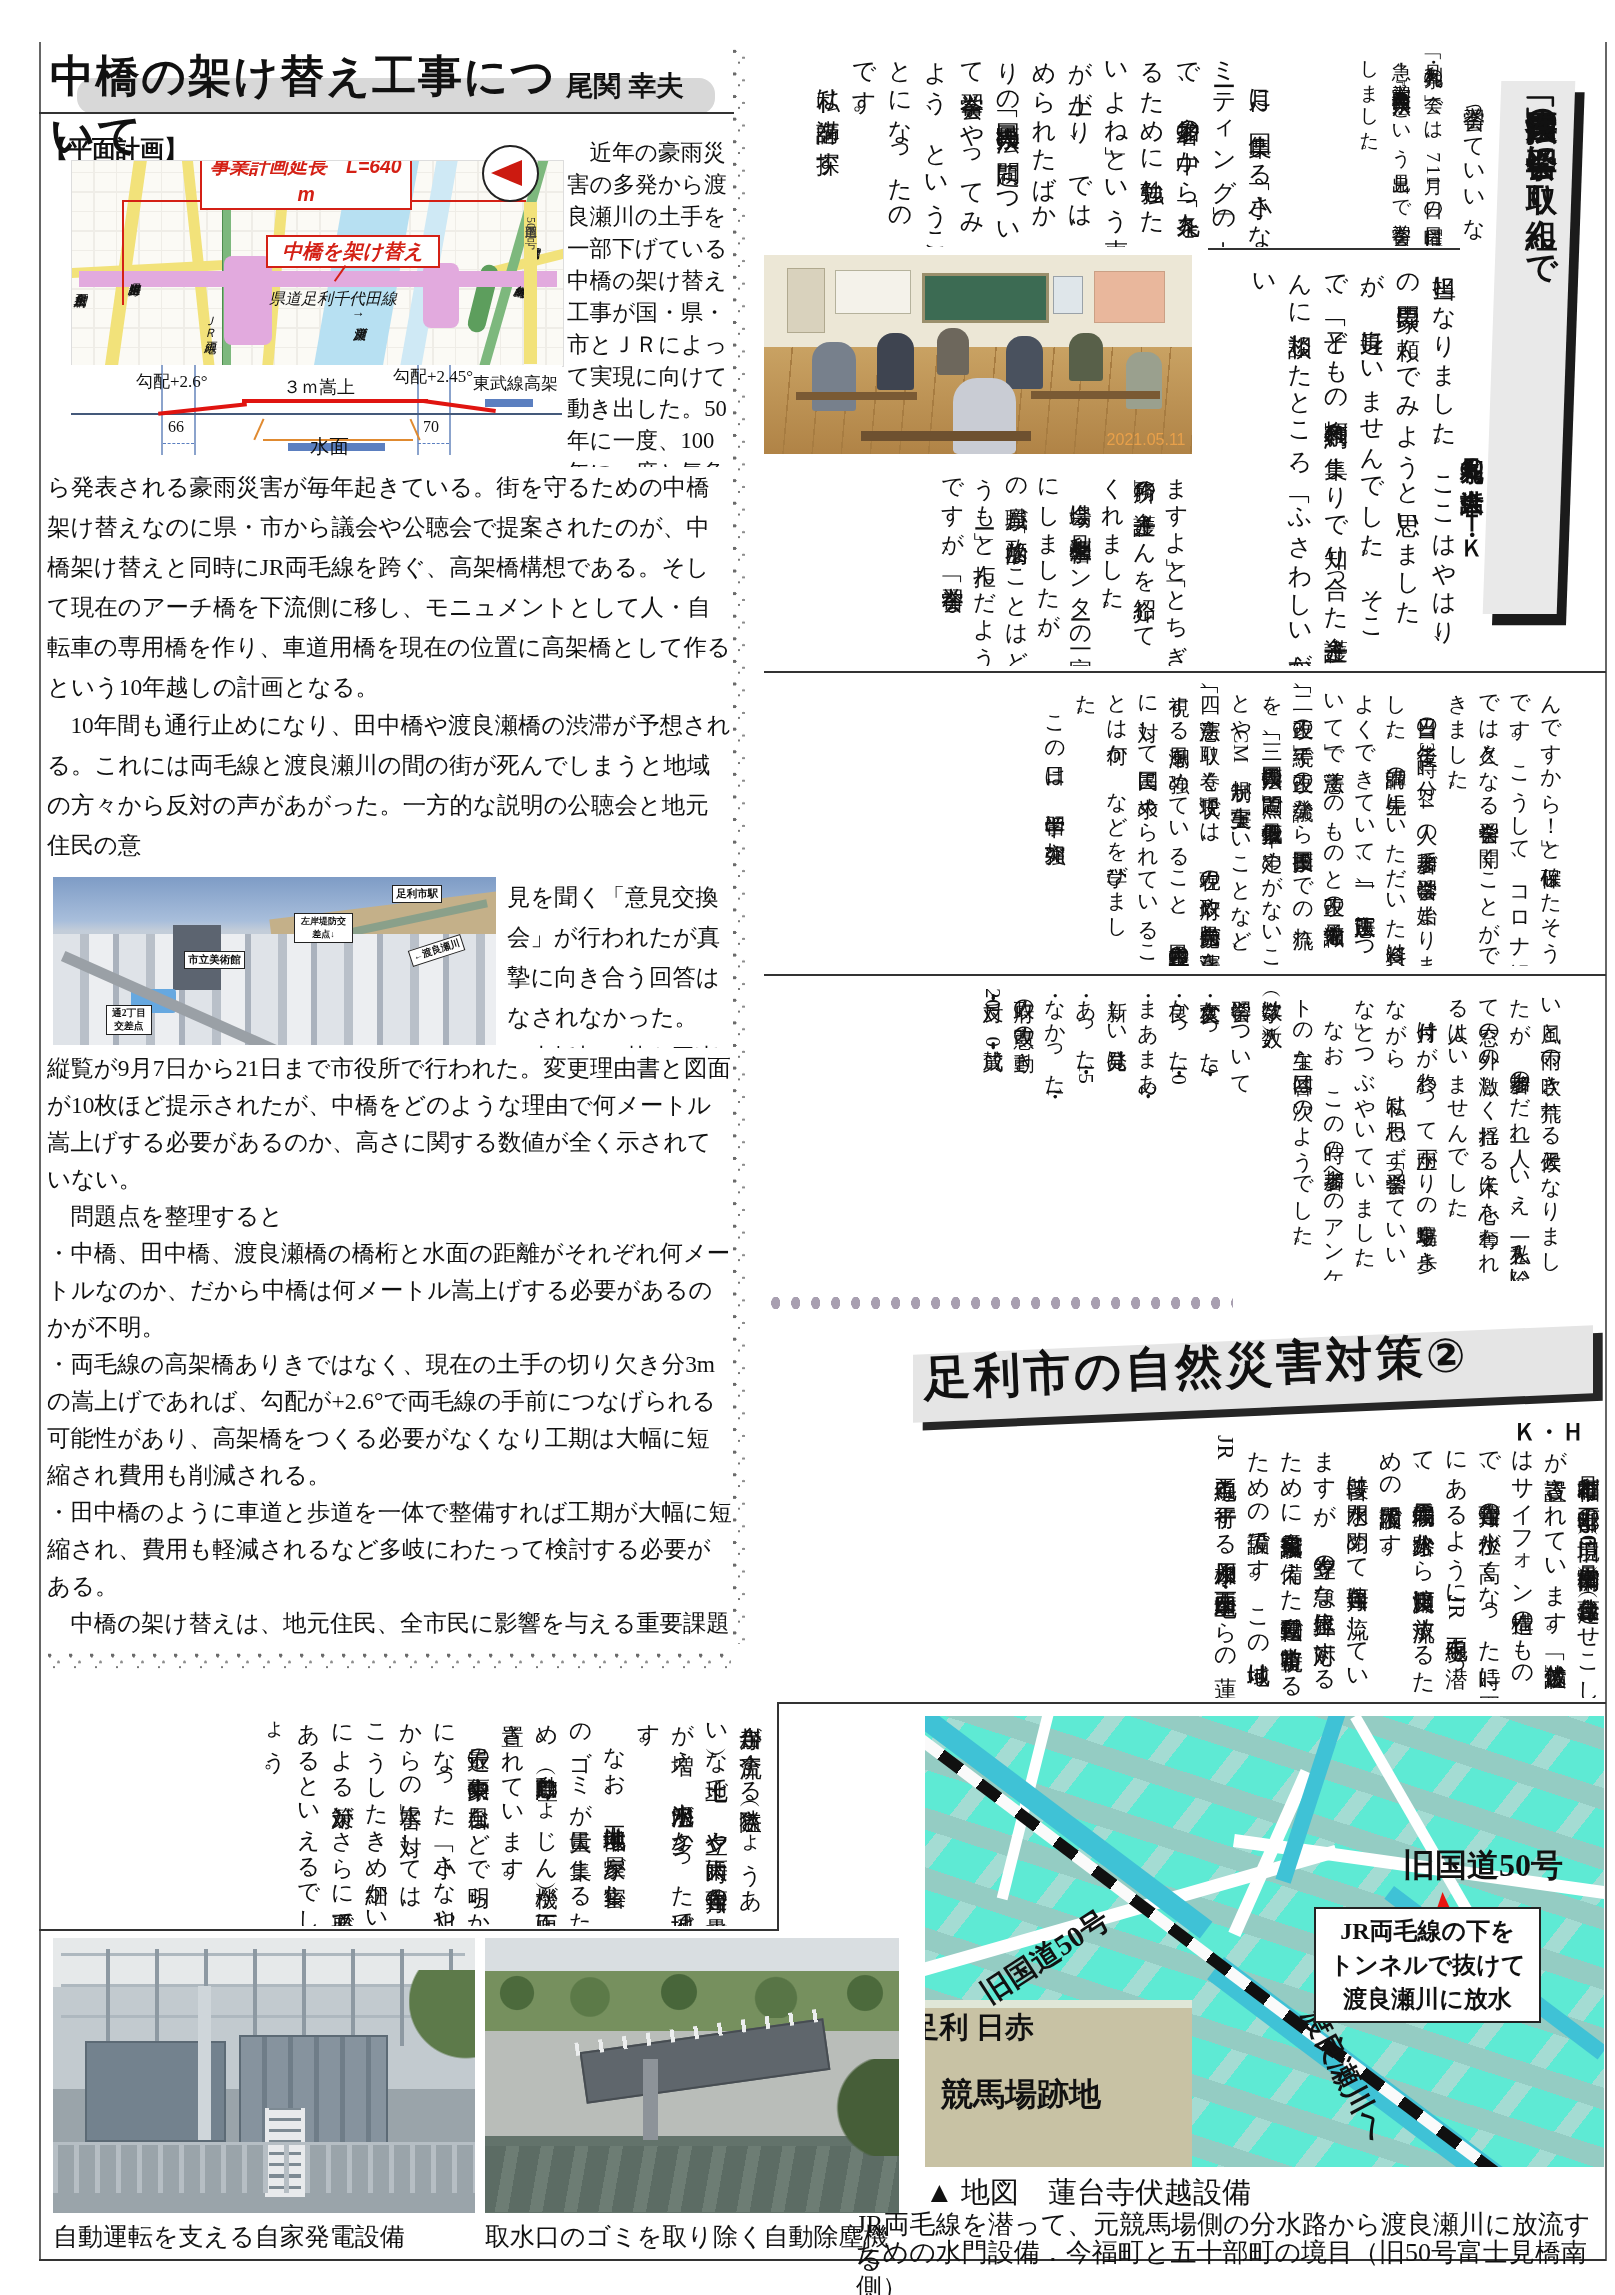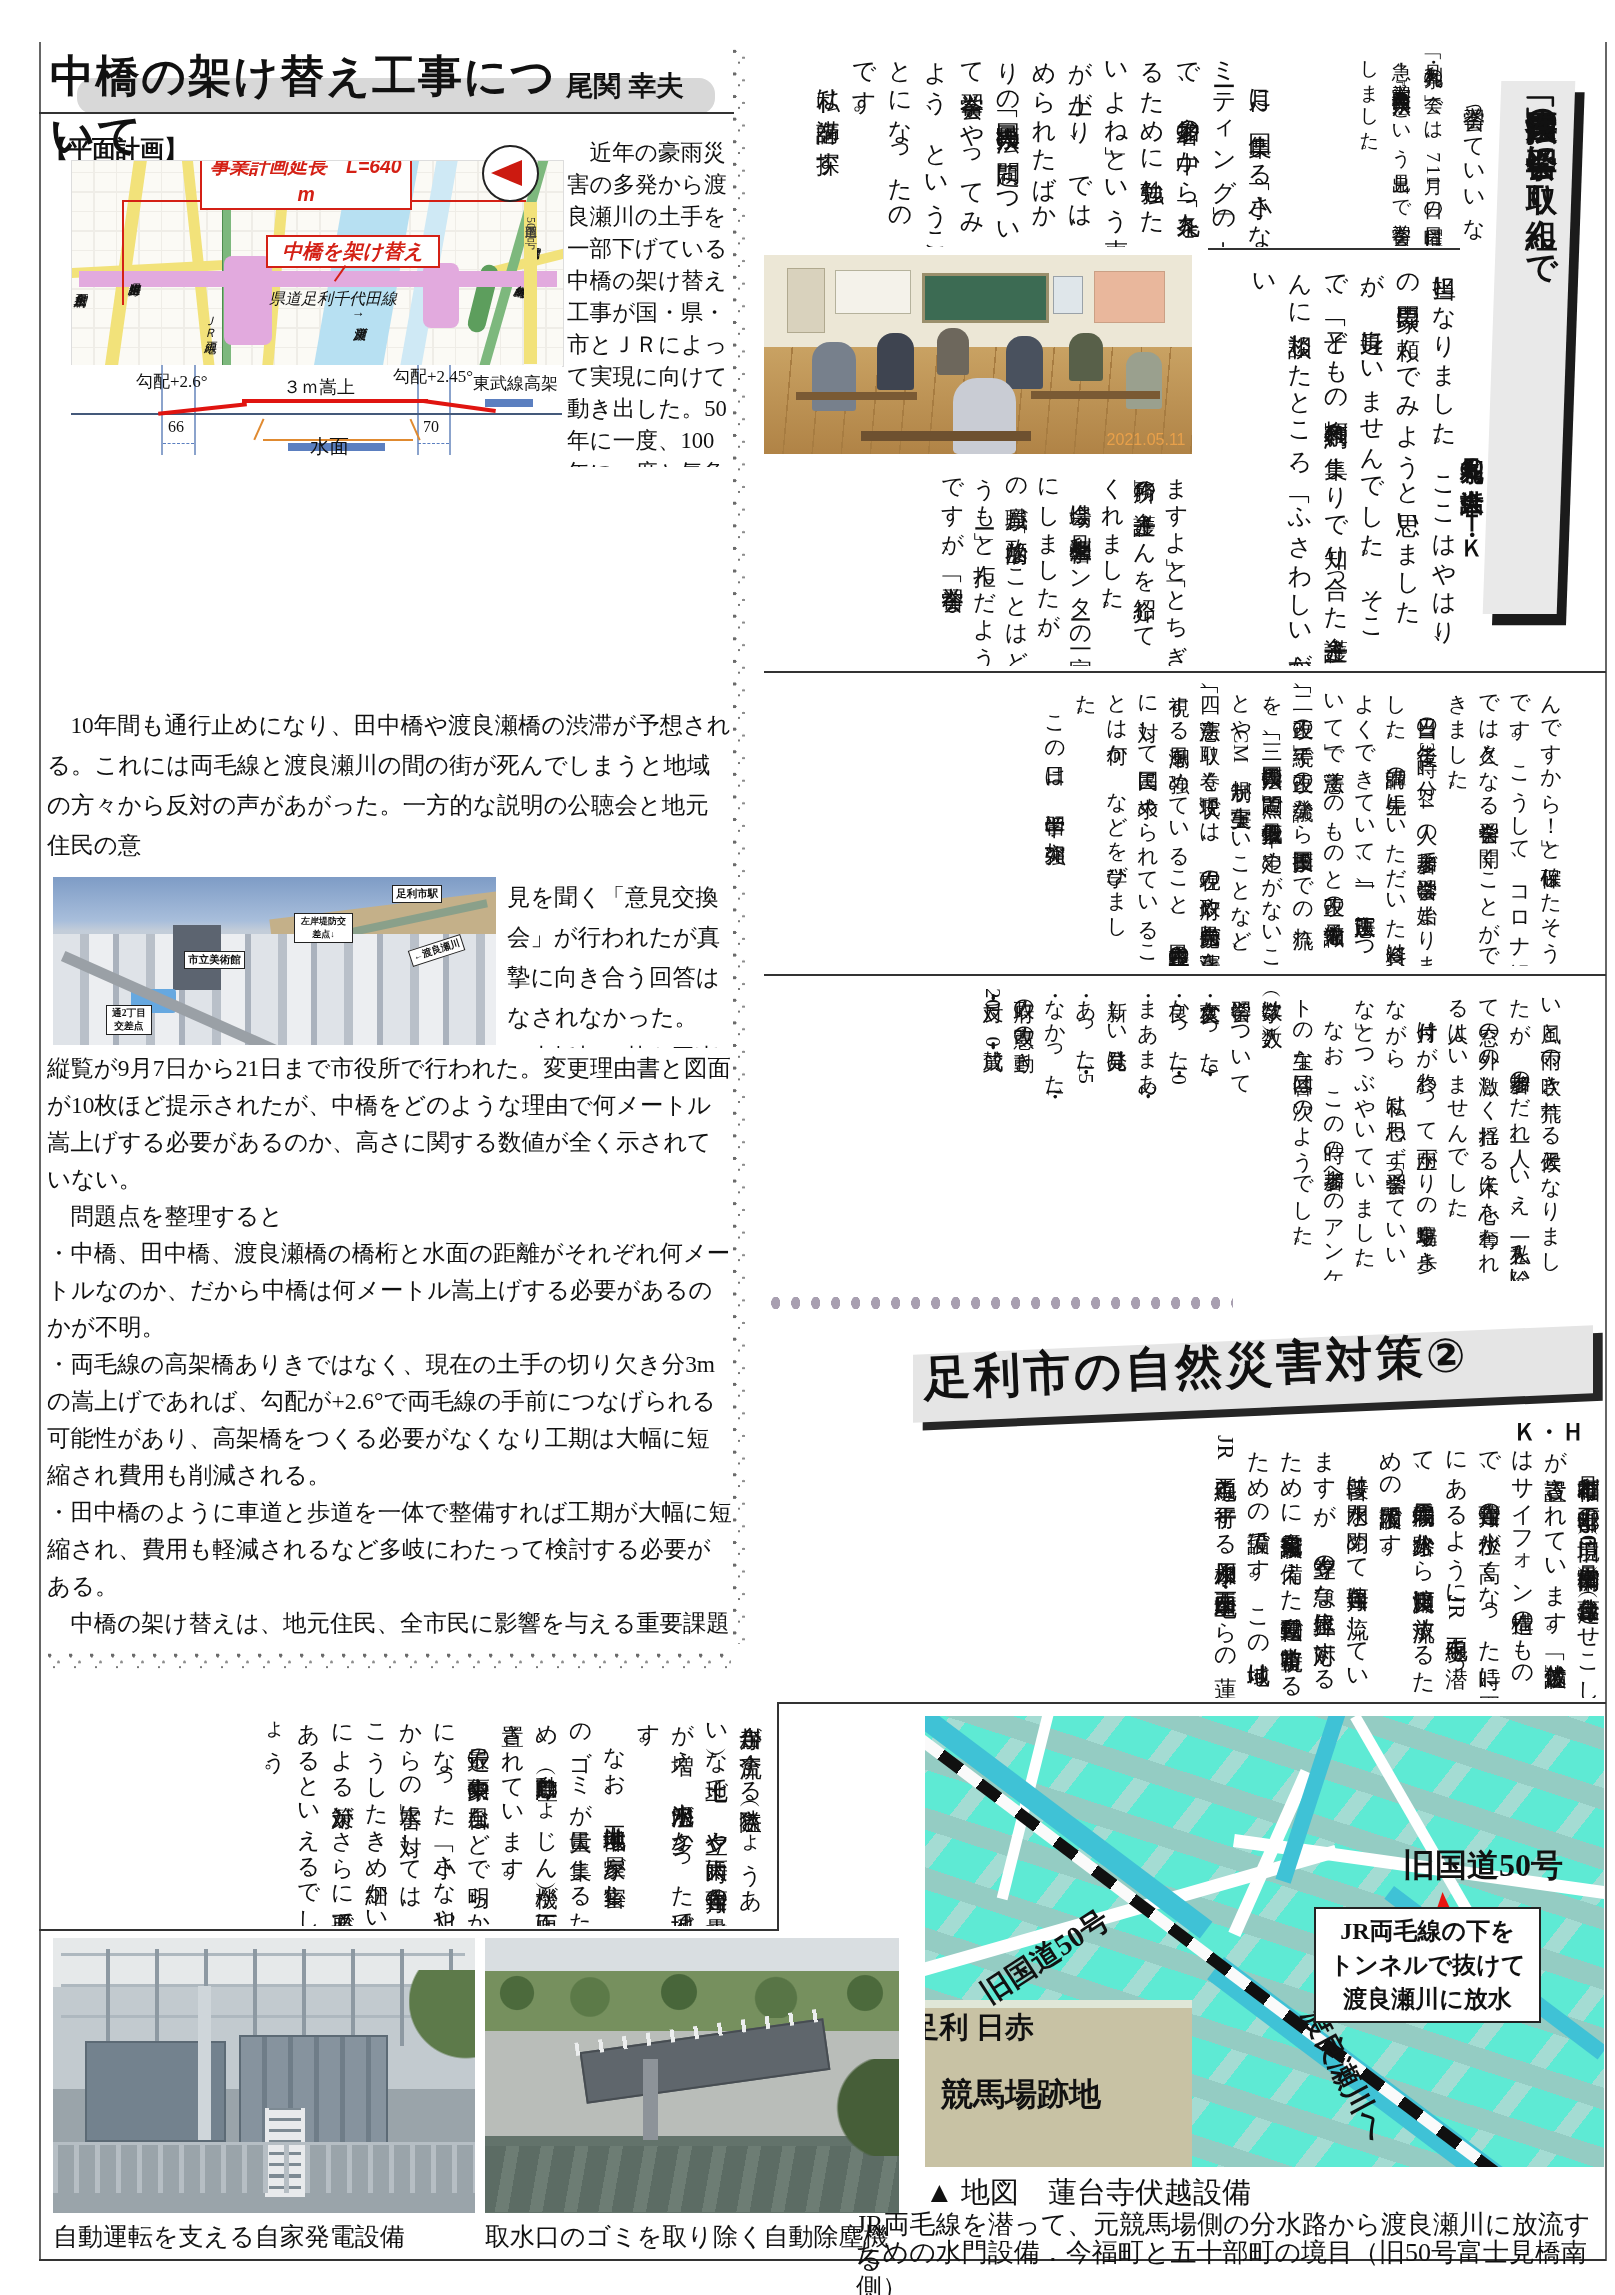--- a/index.html
+++ b/index.html
@@ -115,20 +115,21 @@
     <div class="abs" style="left:402px;top:6.5px;font-size:17px;">東武線高架</div>
     <div class="abs" style="left:97px;top:53px;font-size:16px;">66</div>
     <div class="abs" style="left:352px;top:53px;font-size:16px;">70</div>
     <div class="abs" style="left:92px;top:78px;width:31px;height:0;border-top:1.6px dashed #5b7fc0;"></div>
     <div class="abs" style="left:347px;top:78px;width:31px;height:0;border-top:1.6px dashed #5b7fc0;"></div>
     <div class="abs" style="left:239px;top:68px;font-size:19.4px;">水面</div>
   </div>
 
   <div class="abs h" style="left:567px;top:137px;width:162px;height:330px;font-size:22.6px;line-height:32px;">　近年の豪雨災害の多発から渡良瀬川の土手を一部下げている中橋の架け替え工事が国・県・市とＪＲによって実現に向けて動き出した。50年に一度、100年に一度と気象庁か</div>
 
+  <div class="abs h" style="left:47px;top:467px;width:684px;height:239px;font-size:23.4px;line-height:40px;">ら発表される豪雨災害が毎年起きている。街を守るための中橋架け替えなのに県・市から議会や公聴会で提案されたのが、中橋架け替えと同時にJR両毛線を跨ぐ、高架橋構想である。そして現在のアーチ橋を下流側に移し、モニュメントとして人・自転車の専用橋を作り、車道用橋を現在の位置に高架橋として作るという10年越しの計画となる。</div>
   <div class="abs h" style="left:47px;top:705px;width:684px;height:168px;font-size:23.4px;line-height:40px;">　10年間も通行止めになり、田中橋や渡良瀬橋の渋滞が予想される。これには両毛線と渡良瀬川の間の街が死んでしまうと地域の方々から反対の声があがった。一方的な説明の公聴会と地元住民の意</div>
 
   <div class="abs photo" style="left:53px;top:877px;width:443px;height:168px;background:linear-gradient(180deg,#7e9cc6 0%,#a8bedb 26%,#c3cdd9 32%,#cdd2d8 100%);">
     <div class="abs" style="left:218px;top:27.5px;width:234px;height:42px;background:#c4b089;transform:rotate(-7deg);"></div>
     <div class="abs" style="left:170px;top:50px;width:267px;height:8px;background:#8aa08a;transform:rotate(-12deg);"></div>
     <div class="abs" style="left:0px;top:57px;width:443px;height:112px;background:
       repeating-linear-gradient(90deg,#dfe3e8 0 27.5px,#b9c0c9 27.5px 36px,#eceef1 36px 60px,#aab2bd 60px 66px);"></div>
     <div class="abs" style="left:120px;top:48px;width:48px;height:65px;background:#5c6470;"></div>
     <div class="abs" style="left:78px;top:112px;width:45px;height:24px;background:#66a8e0;border-radius:3.2px;"></div>
     <div class="abs" style="left:0px;top:121px;width:234px;height:11.3px;background:#9aa0a6;transform:rotate(24deg);"></div>

